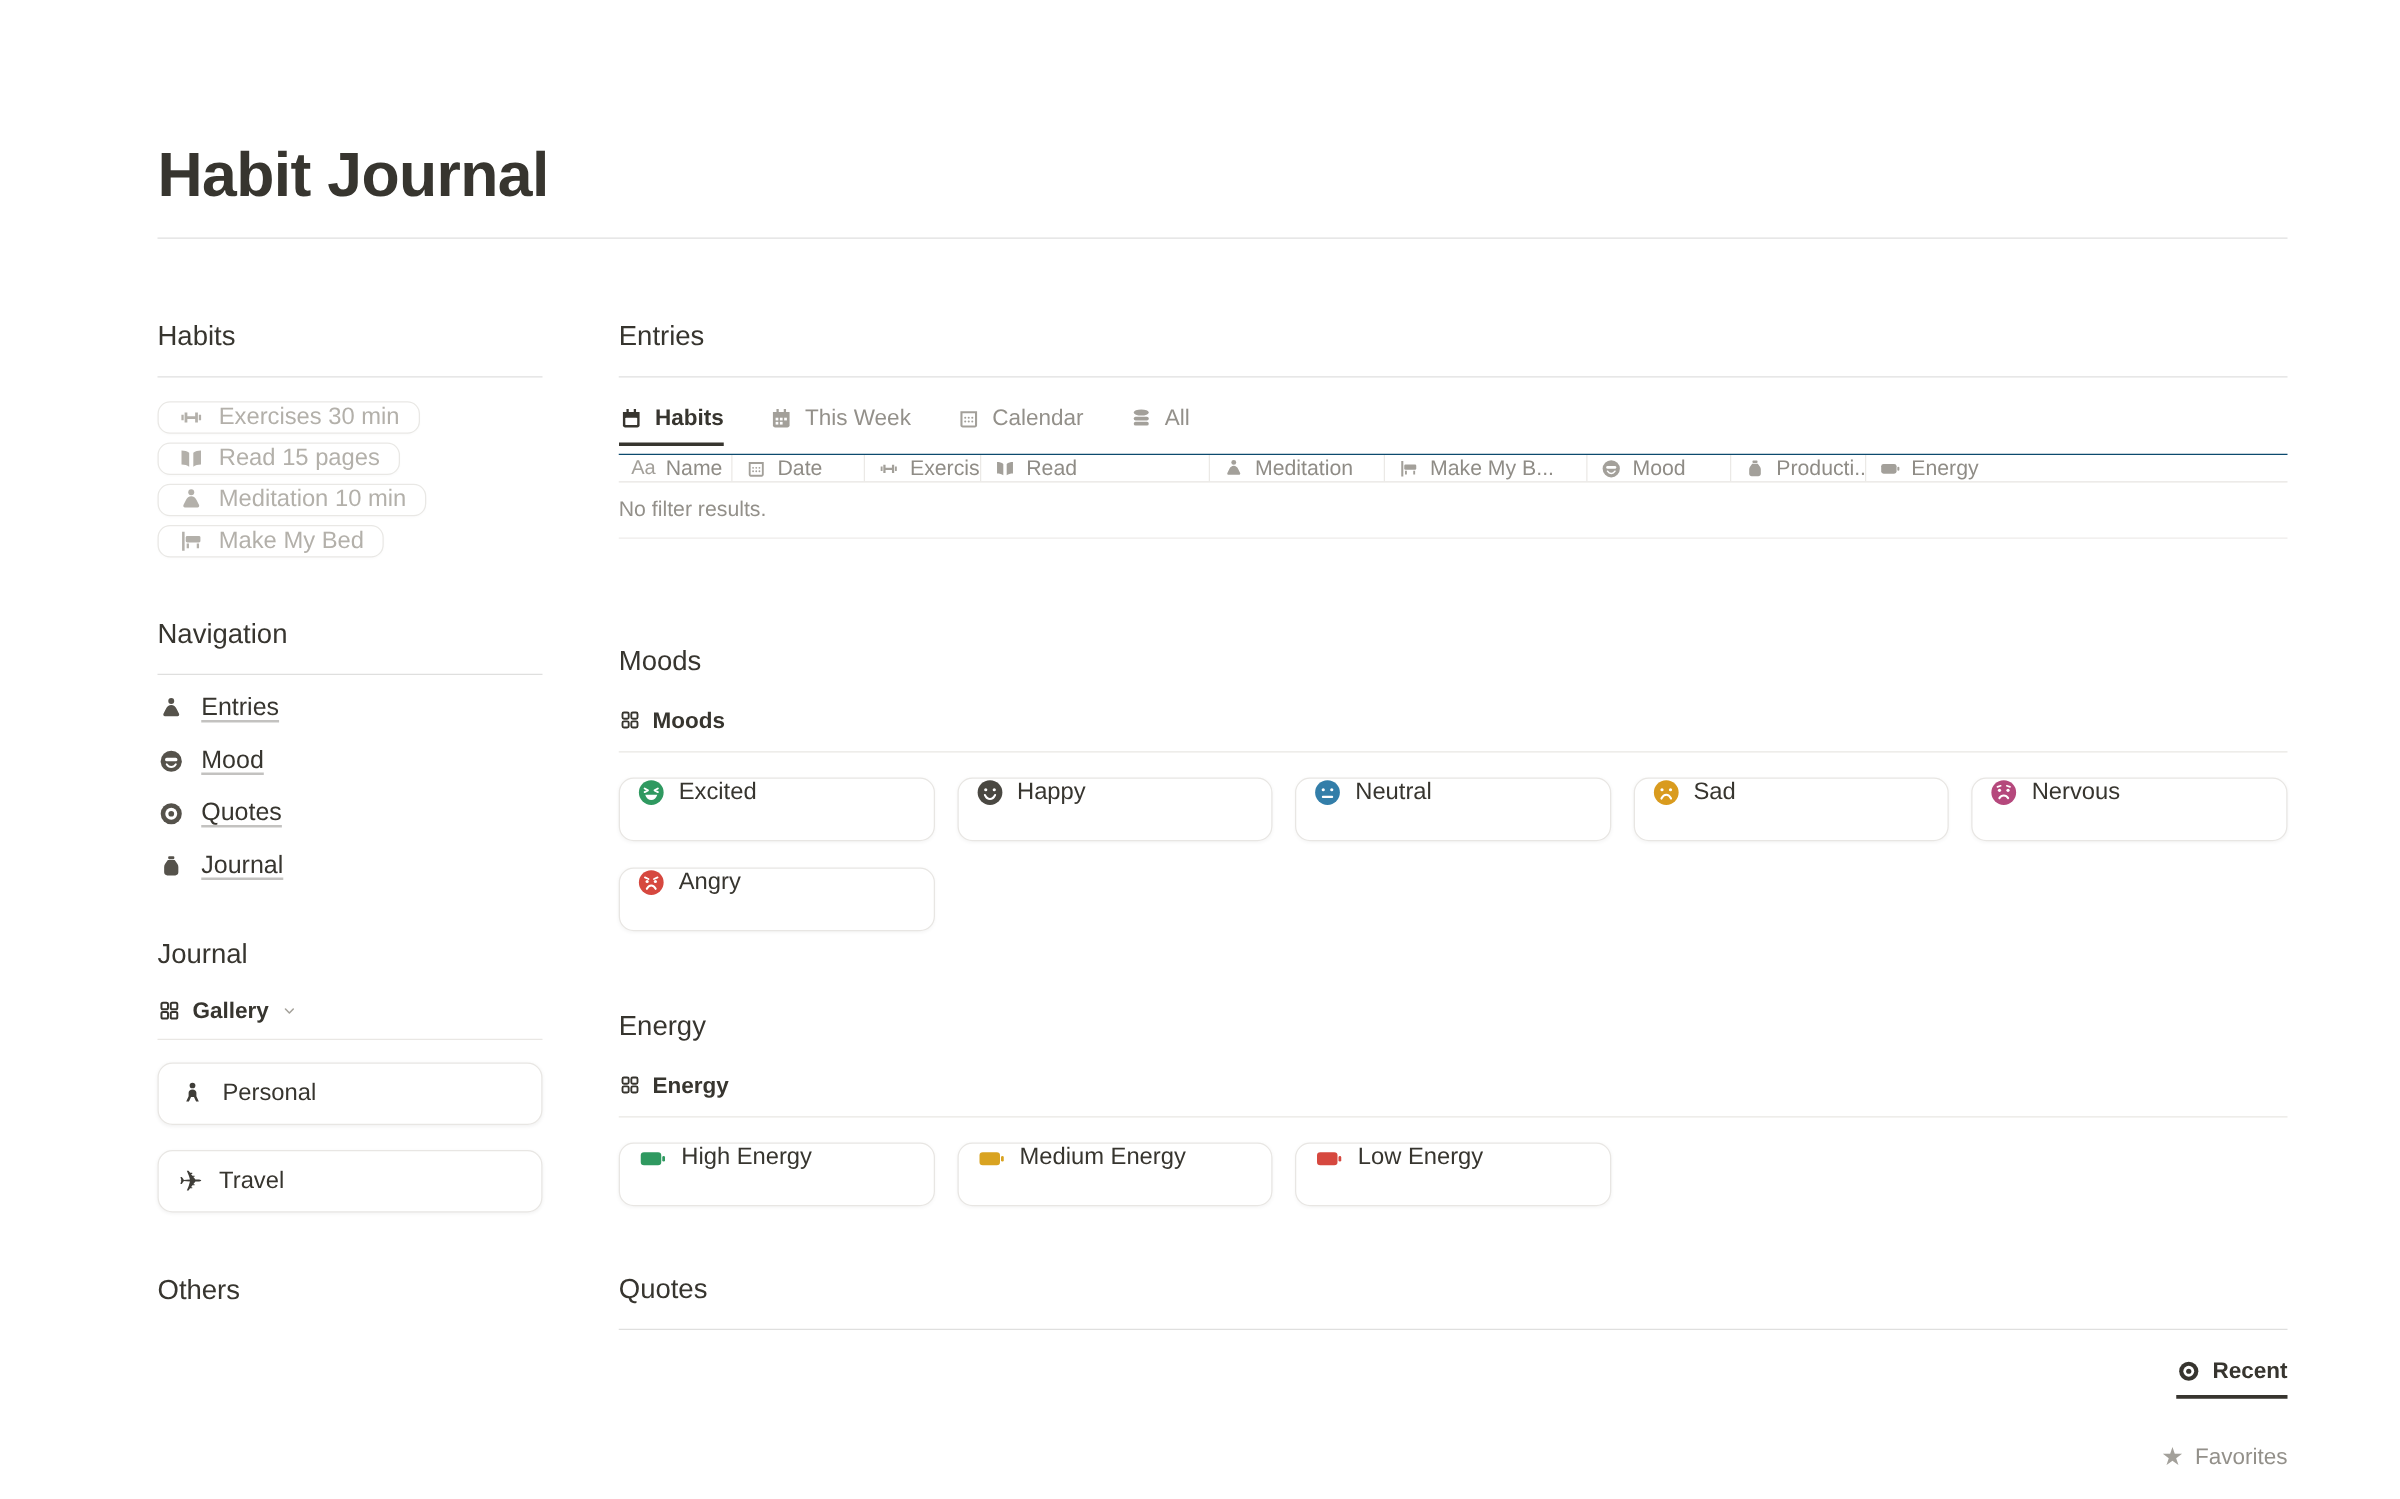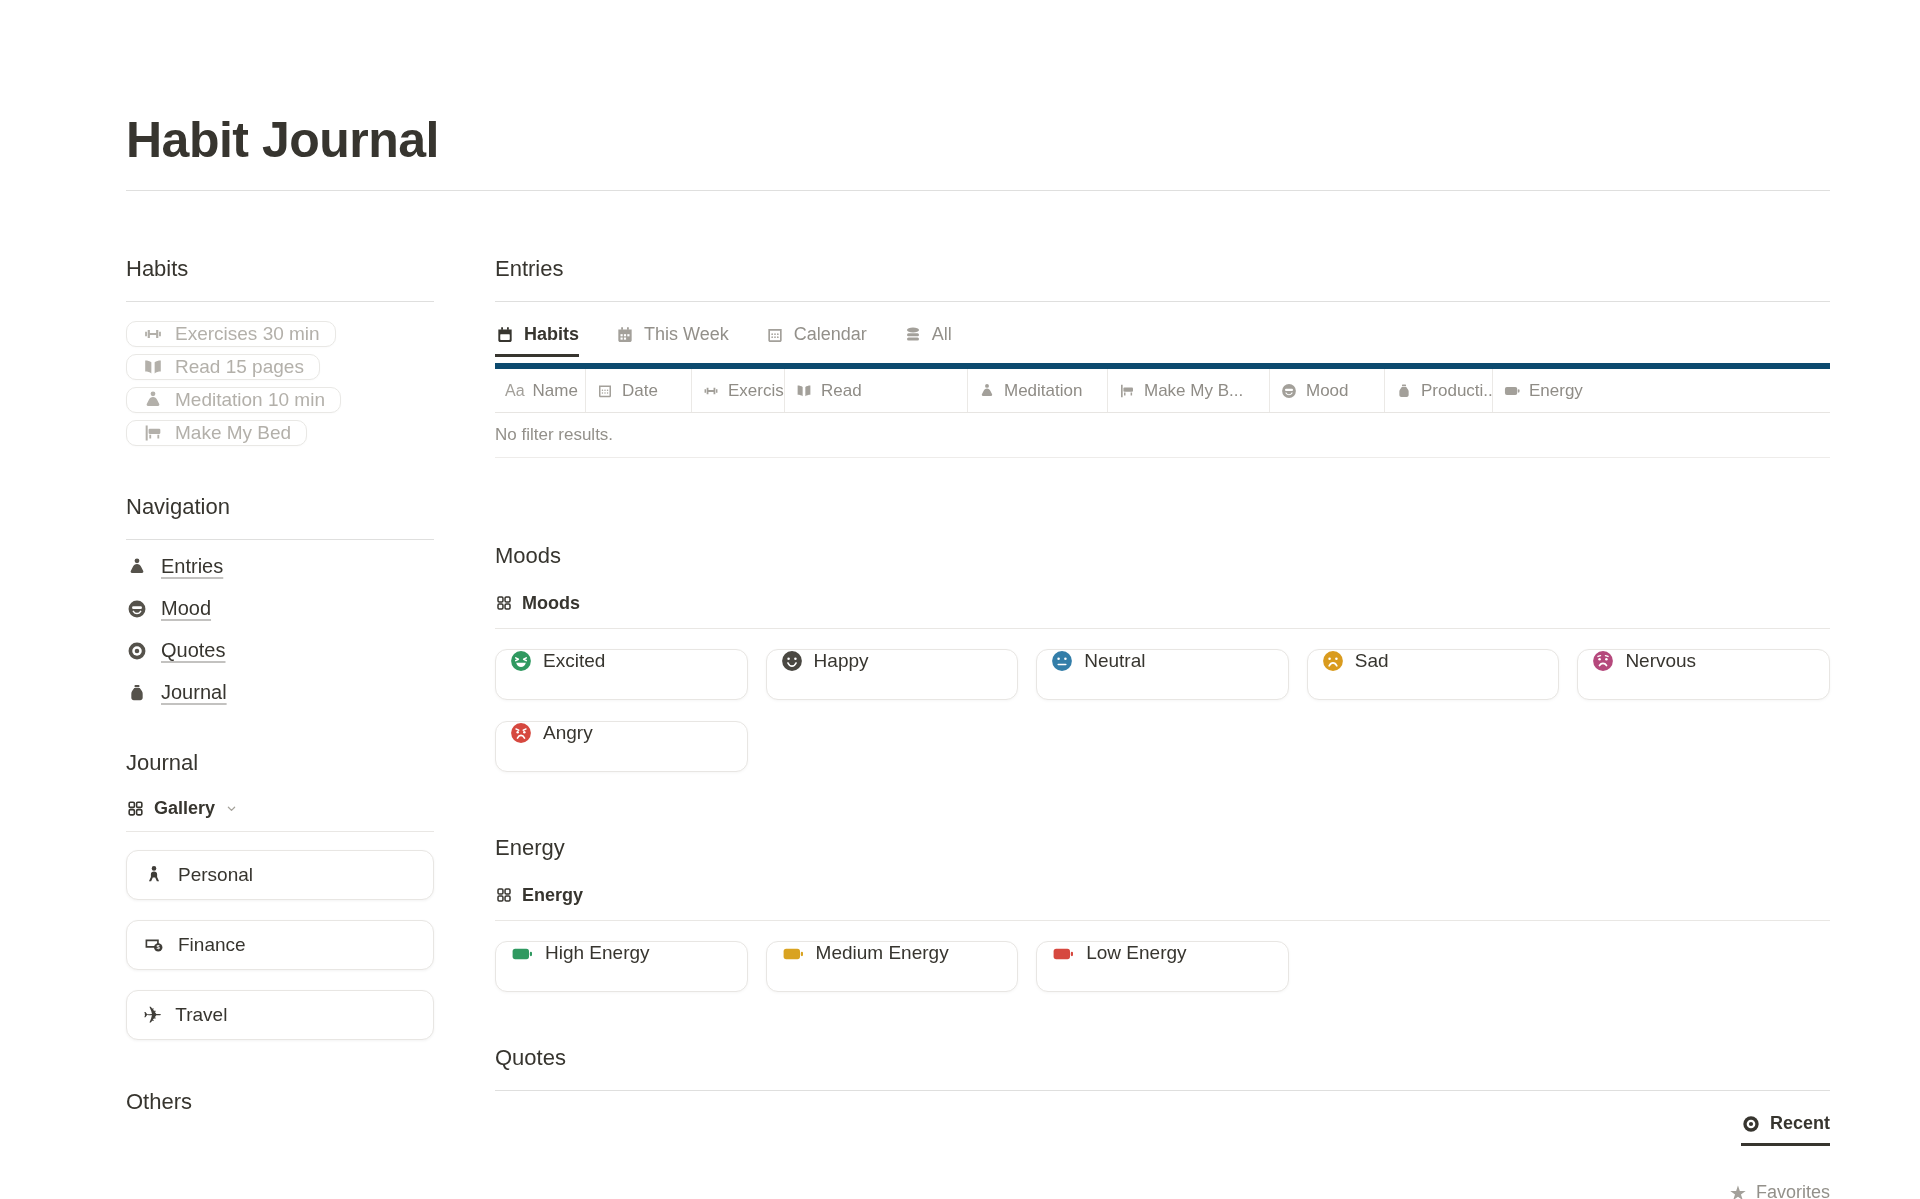--- a/index.html
+++ b/index.html
@@ -49,21 +49,21 @@
 
   
   .tabbar { margin-top:22px; display:flex; gap:36px; align-items:flex-end; }
   .tab { display:inline-flex; align-items:center; gap:9px; padding-bottom:12px; font-size:18px; color:#93908a; cursor:pointer; }
   .tab .ic { color:#a3a09a; }
   .tab.active { color:#37352f; font-weight:700; box-shadow:inset 0 -3px 0 #37352f; }
   .tab.active .ic { color:#37352f; }
   .tabbar.bordered { border-bottom:1px solid #e9e7e4;flex-direction:column; }
 
   
-  .table-header { margin-top:6px; display:flex; border-top:6px solid #0c4a6e; border-bottom:1px solid #e7e5e2; height:50px; }
+  .table-header { margin-top:6px; display:flex; border-top:1px solid #0c4a6e; border-bottom:1px solid #e7e5e2; height:23px; }
   .th { display:flex; align-items:center; gap:8px; padding:0 10px; color:#8f8c86; font-size:17px;
         border-right:1px solid #ebe9e6; overflow:hidden; white-space:nowrap; cursor:pointer; }
   .th:last-child { border-right:none; flex:1; }
   .th .ic { color:#a3a09a; flex:none; }
   .aa { font-size:16px; color:#a3a09a; letter-spacing:0; }
   .empty-row { height:45px; display:flex; align-items:center; border-bottom:1px solid #eeecea; color:#93908a; font-size:17px; }
 
   
   .view-label { margin-top:18px; display:flex; align-items:center; gap:9px; font-size:18px; font-weight:700; height:22px; width:max-content; cursor:pointer; }
   .view-label .ic { color:#37352f; }
@@ -280,29 +280,20 @@
       <div class="side-cards">
         <div class="side-card">
           <span class="ic">
               <svg width="22" height="22" viewBox="0 0 24 24" fill="currentColor">
                 <use href="#i-person"></use>
               </svg>
             </span>
           <span>Personal</span>
         </div>
         <div class="side-card">
-          <span class="ic">
-              <svg width="22" height="22" viewBox="0 0 24 24" fill="currentColor">
-                <use href="#i-money"></use>
-                <text x="16.6" y="16.8" font-size="6.4" font-weight="bold" fill="#fff" text-anchor="middle" font-family="Liberation Sans, sans-serif">$</text>
-              </svg>
-            </span>
-          <span>Finance</span>
-        </div>
-        <div class="side-card">
           <span class="plane-glyph">✈</span>
           <span>Travel</span>
         </div>
       </div>
 
       <h2 class="section" style="margin-top:44px">Others</h2>
     </div>
 
     <div class="main-col">
 

